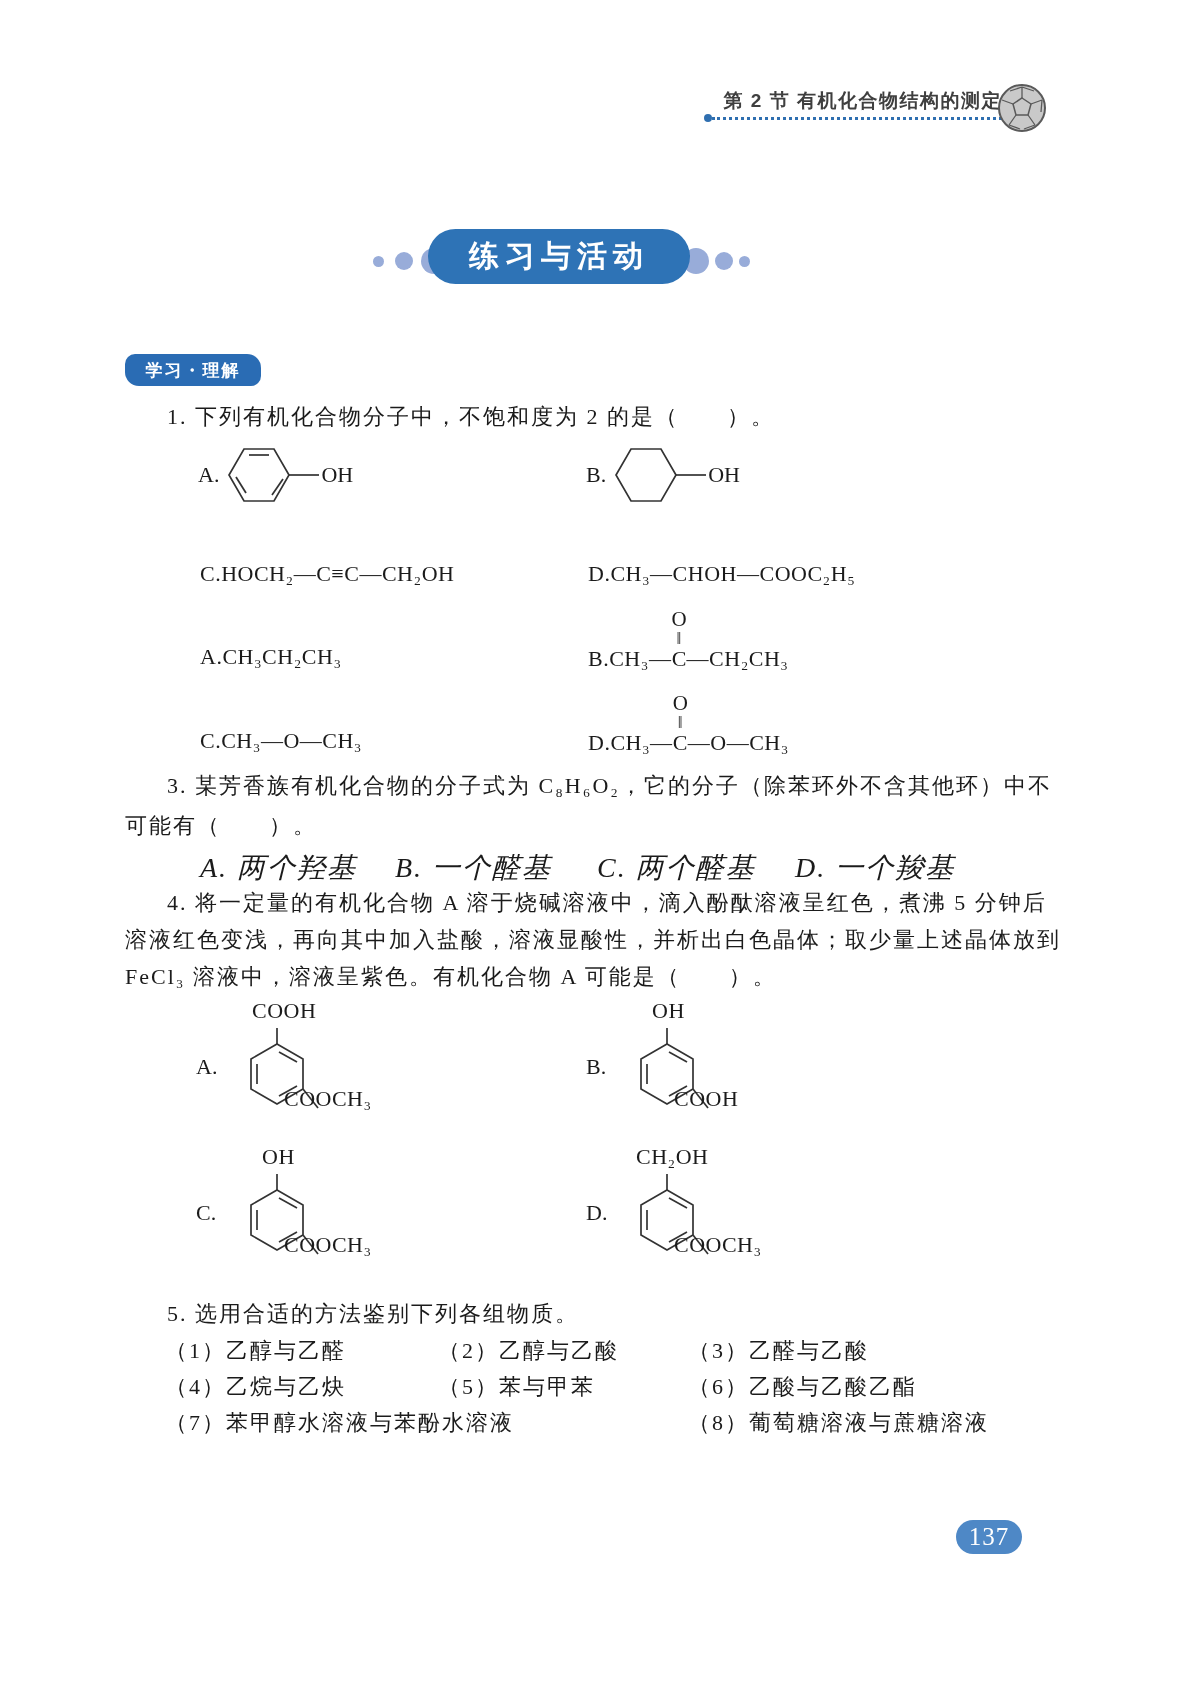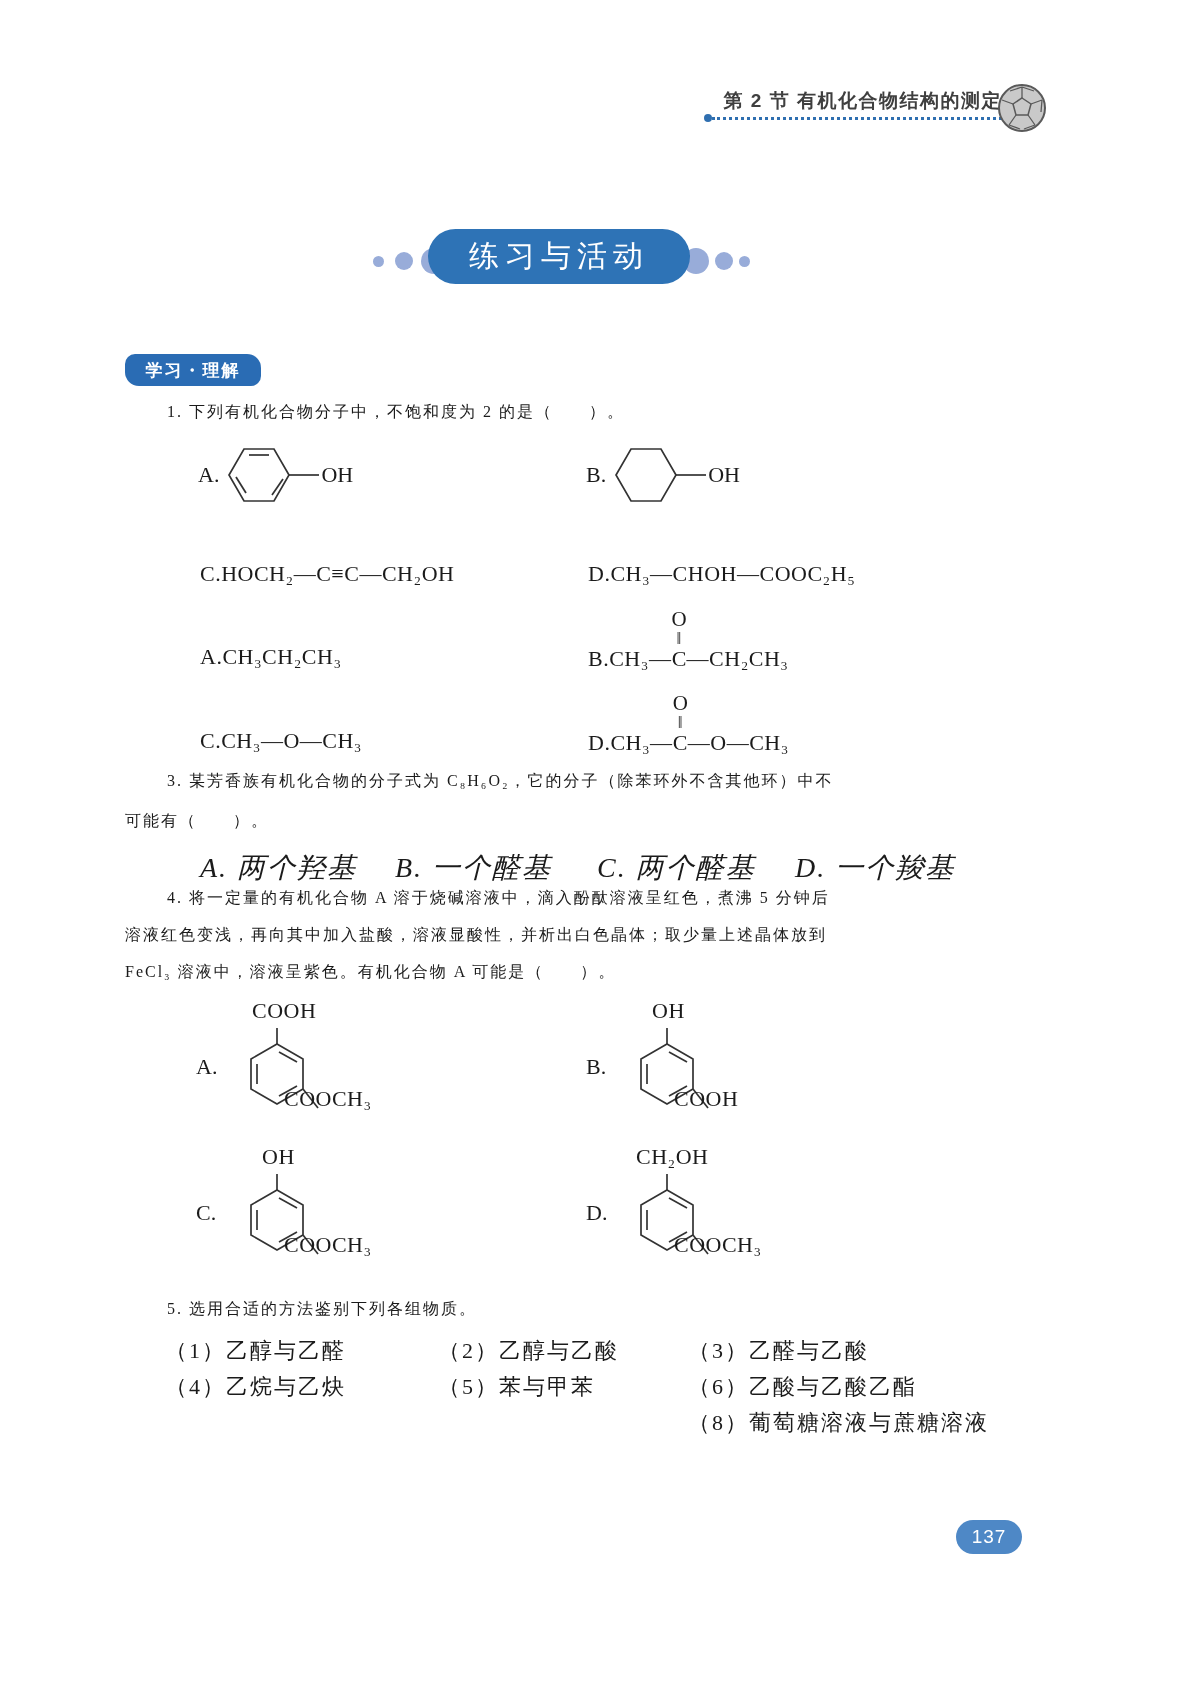--- a/index.html
+++ b/index.html
@@ -15,39 +15,39 @@
   }
   .hdr-rule{position:absolute;left:712px;top:101px;width:290px;border-top:3px dotted #2f6fb0;}
   .hdr-rule-dot{position:absolute;left:704px;top:98px;width:8px;height:8px;border-radius:50%;background:#2f6fb0;}
   .fullerene{position:absolute;left:996px;top:66px;}
   
   .banner{
     position:absolute;left:428px;top:213px;width:262px;height:55px;border-radius:28px;
     background:#2e73b6;z-index:2;display:flex;align-items:center;justify-content:center;
   }
   .banner span{
-    font-family:"Liberation Sans", sans-serif;font-size:30px;font-weight:400;color:#ffffff;letter-spacing:6px;
+    font-family:"Liberation Sans", sans-serif;font-size:30px;font-weight:700;color:#ffffff;letter-spacing:6px;
   }
   .dot{position:absolute;border-radius:50%;background:#98acd9;z-index:1;}
   .d1{left:373px;top:240px;width:11px;height:11px;}
   .d2{left:395px;top:236px;width:18px;height:18px;}
   .d3{left:421px;top:232px;width:26px;height:26px;}
   .d4{left:683px;top:232px;width:26px;height:26px;}
   .d5{left:715px;top:236px;width:18px;height:18px;}
   .d6{left:739px;top:240px;width:11px;height:11px;}
   
   .sec-label{
     position:absolute;left:125px;top:338px;width:136px;height:32px;border-radius:10px 14px 10px 14px;
     background:#2a6cb4;display:flex;align-items:center;justify-content:center;
   }
   .sec-label span{
     font-family:"Liberation Sans", sans-serif;font-size:17px;font-weight:700;color:#fff;letter-spacing:2px;
   }
   
-  .tline{position:absolute;font-size:16px;letter-spacing:2px;white-space:nowrap;}
+  .tline{position:absolute;font-size:22px;letter-spacing:2px;white-space:nowrap;}
   .formula{position:absolute;font-size:22px;letter-spacing:0.5px;white-space:nowrap;}
   
   .ringrow{position:absolute;display:flex;align-items:center;}
   .ringrow .olabel{font-size:22px;margin-right:4px;}
   .ringrow .oh{font-size:22px;margin-left:-2px;}
   svg line, svg polygon, svg path{stroke:#333;stroke-width:1.7;fill:none;}
   
   .carb{position:absolute;display:flex;align-items:flex-end;}
   .carb .seg{font-size:22px;letter-spacing:0.5px;line-height:1.05;white-space:nowrap;}
   .carb .stack{display:flex;flex-direction:column;align-items:center;line-height:1;}
@@ -62,21 +62,21 @@
   .q4s .toplab{position:absolute;top:0;font-size:22px;letter-spacing:0.5px;white-space:nowrap;}
   .q4s .botlab{position:absolute;left:88px;top:88px;font-size:22px;letter-spacing:0.5px;white-space:nowrap;}
   .q4s svg{position:absolute;left:36px;top:26px;}
   
   .q5item{position:absolute;font-size:22px;letter-spacing:2px;white-space:nowrap;}
   
   .pagebadge{
     position:absolute;left:956px;top:1504px;width:66px;height:34px;border-radius:17px;
     background:#4e88c6;display:flex;align-items:center;justify-content:center;
   }
-  .pagebadge span{font-family:Liberation Sans, sans-serif;font-size:19px;color:#fff;letter-spacing:1px;}
+  .pagebadge span{font-family:Liberation Serif, serif;font-size:25px;color:#fff;letter-spacing:1px;}
 </style>
 </head>
 <body>
 
 <div id="page">
 
   <div class="hdr-title">第 2 节  有机化合物结构的测定</div>
   <div class="hdr-rule-dot"></div>
   <div class="hdr-rule"></div>
   <div class="fullerene">
@@ -219,19 +219,20 @@
     <span class="botlab">COOCH₃</span>
   </div>
 
   <div class="tline" style="left:167px;top:1283px;">5. 选用合适的方法鉴别下列各组物质。</div>
   <div class="q5item" style="left:165px;top:1320px;">（1）乙醇与乙醛</div>
   <div class="q5item" style="left:438px;top:1320px;">（2）乙醇与乙酸</div>
   <div class="q5item" style="left:688px;top:1320px;">（3）乙醛与乙酸</div>
   <div class="q5item" style="left:165px;top:1356px;">（4）乙烷与乙炔</div>
   <div class="q5item" style="left:438px;top:1356px;">（5）苯与甲苯</div>
   <div class="q5item" style="left:688px;top:1356px;font-family:Liberation Serif, serif;">（6）乙酸与乙酸乙酯</div>
+  <div class="q5item" style="left:165px;top:1392px;">（7）苯甲醇水溶液与苯酚水溶液</div>
   <div class="q5item" style="left:688px;top:1392px;">（8）葡萄糖溶液与蔗糖溶液</div>
 
   <div class="pagebadge">
     <span>137</span>
   </div>
 
 </div>
 
 </body></html>

